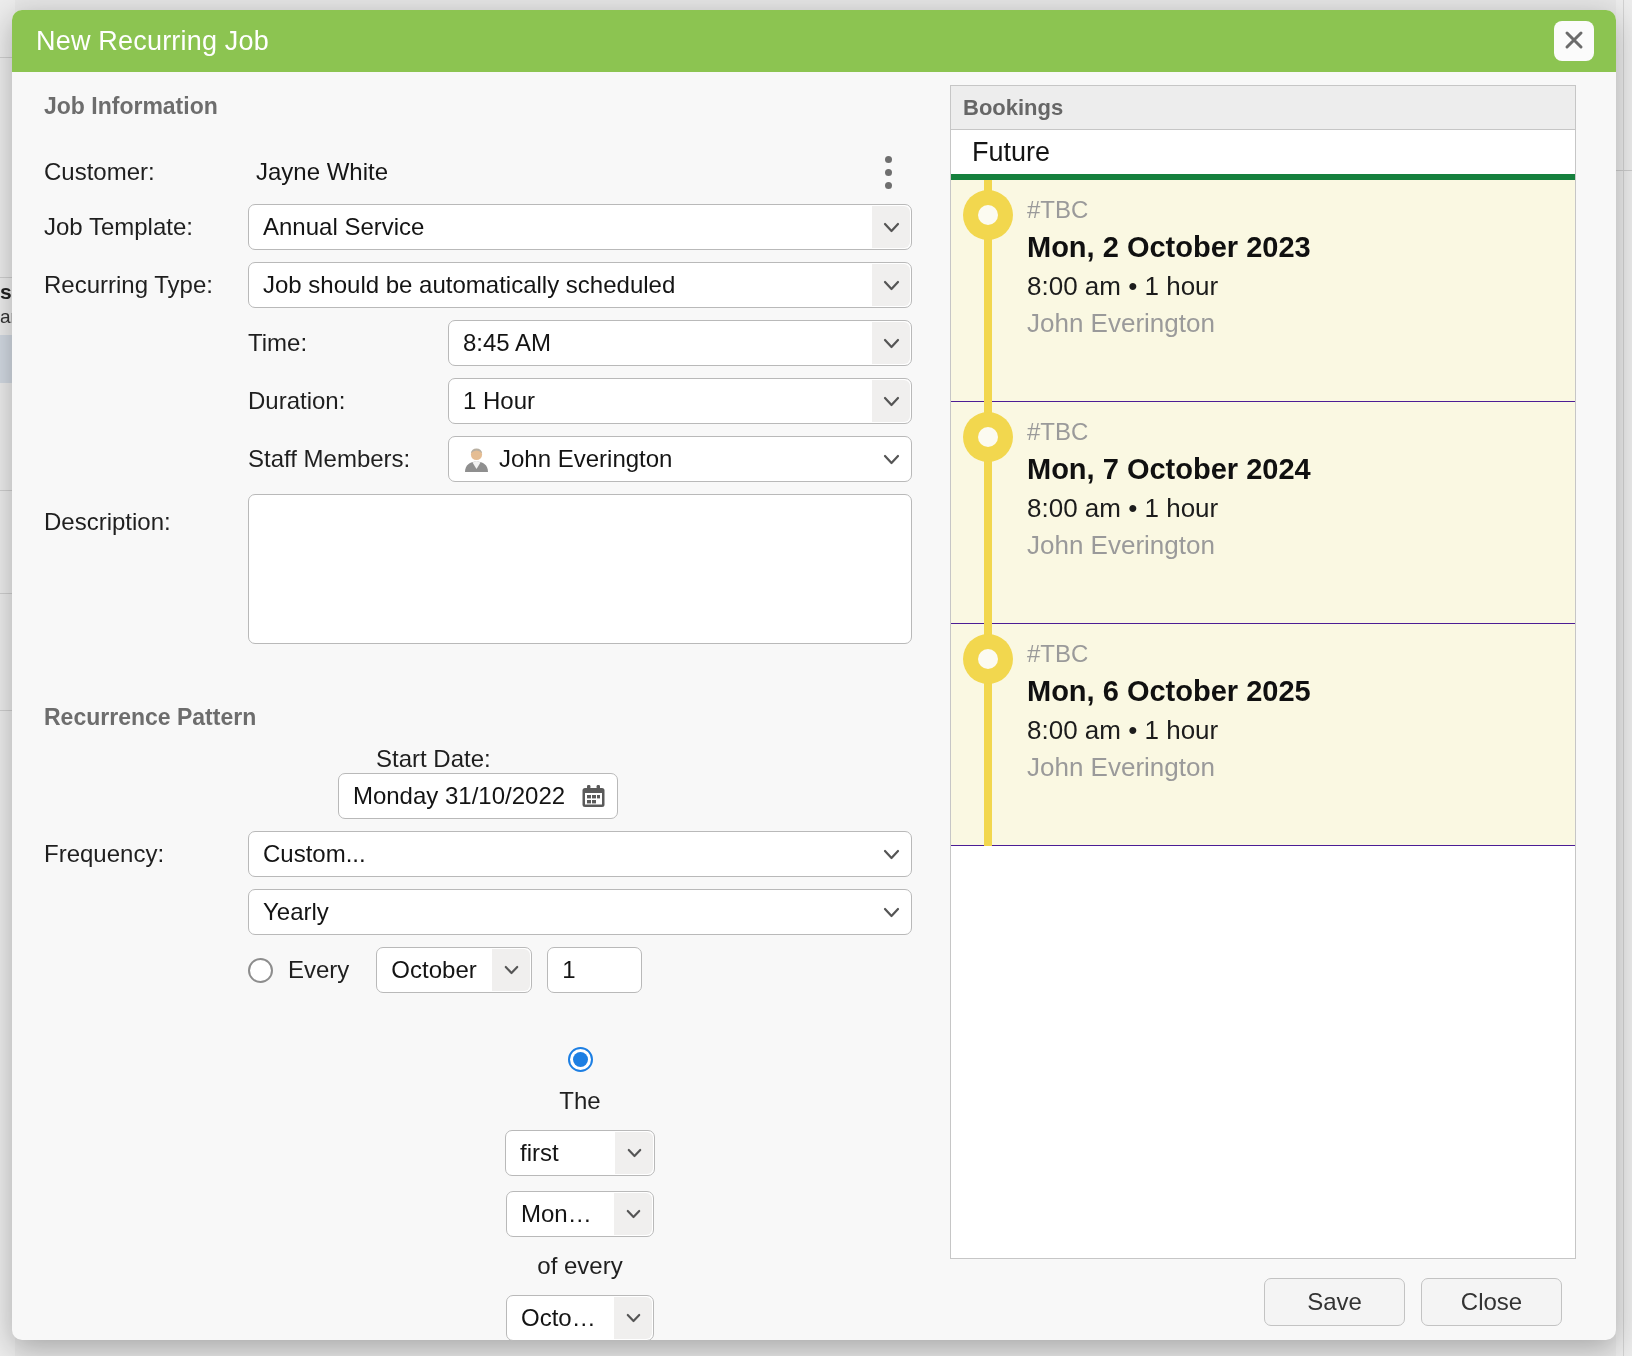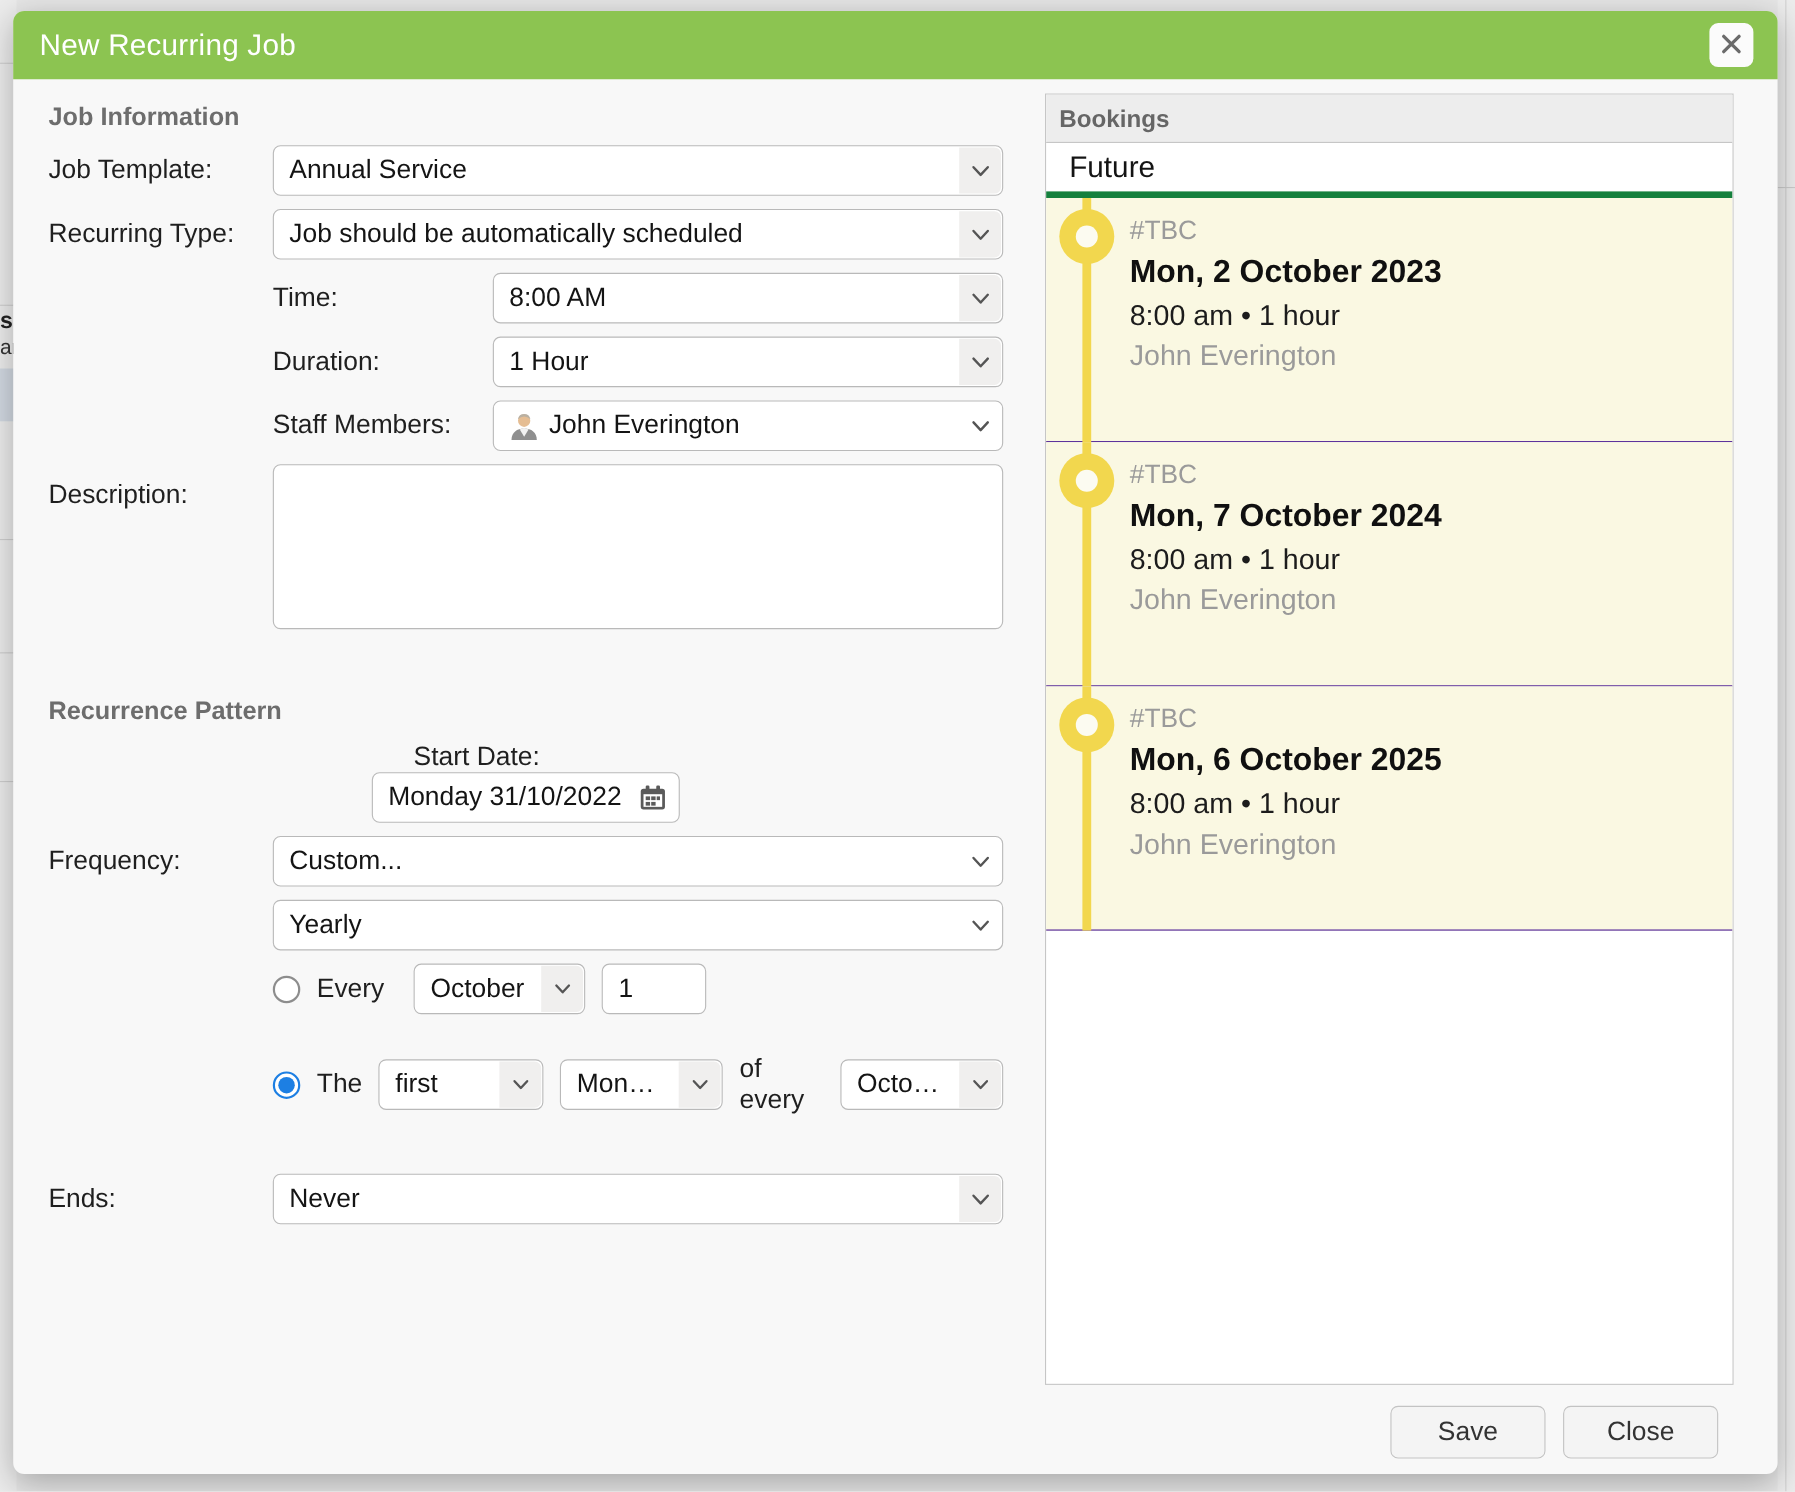--- a/index.html
+++ b/index.html
@@ -95,21 +95,21 @@
     border:1px solid #b9b9b9; border-radius:7px; padding:10px 14px;
     font-size:24px; font-family:"Liberation Sans","DejaVu Sans",sans-serif;
   }
   .desc-row { align-items:flex-start; margin-top:12px; }
   .desc-row .lbl { margin-top:14px; }
 
   .rp-title { margin-top:56px; }
   .start-row { margin-top:14px;flex-direction:column; }
 
   .radio-row { display:flex; align-items:center; gap:15px; margin-top:12px; margin-left:204px; }
-  .radio-row.gap-top { margin-top:36px; }
+  .radio-row.gap-top { margin-top:54px;flex-direction:column; }
   .radio {
     width:25px; height:25px; border-radius:50%; background:#fff;
     border:2px solid #8d8d8d; flex:0 0 auto; cursor:pointer; position:relative;
   }
   .radio.checked { border-color:#1d7fe3; }
   .radio.checked::after { content:''; position:absolute; inset:3px; border-radius:50%; background:#1d7fe3; }
   .radio-lbl { font-size:24px; color:#1f1f1f; }
   .ends-row { margin-top:53px; }
 
   .avatar { width:27px; height:27px; margin-right:9px; flex:0 0 auto; }
@@ -183,20 +183,29 @@
       </span>
     </button>
   </div>
 
   <div class="body">
 
     <div class="form-col">
 
       <div class="section-title">Job Information</div>
 
+      <div class="row customer-row">
+        <div class="lbl">Customer:</div>
+        <div class="static-value">Jayne White</div>
+        <button class="kebab">
+            <i></i>
+            <i></i>
+            <i></i>
+          </button>
+      </div>
 
       <div class="row">
         <div class="lbl">Job Template:</div>
         <div class="ctl">
           <div class="select">
             <span class="val">Annual Service</span>
             <span class="arrowbox">
               <svg width="17" height="11" viewBox="0 0 17 11">
                   <polyline points="2,2 8.5,9 15,2" fill="none" stroke="#555" stroke-width="2.2" stroke-linecap="round" stroke-linejoin="round"></polyline>
                 </svg>
@@ -216,21 +225,21 @@
                 </svg>
             </span>
           </div>
         </div>
       </div>
 
       <div class="row indent">
         <div class="sublbl">Time:</div>
         <div class="ctl">
           <div class="select">
-            <span class="val">8:00 AM</span>
+            <span class="val">8:45 AM</span>
             <span class="arrowbox">
               <svg width="17" height="11" viewBox="0 0 17 11">
                   <polyline points="2,2 8.5,9 15,2" fill="none" stroke="#555" stroke-width="2.2" stroke-linecap="round" stroke-linejoin="round"></polyline>
                 </svg>
             </span>
           </div>
         </div>
       </div>
 
       <div class="row indent">

